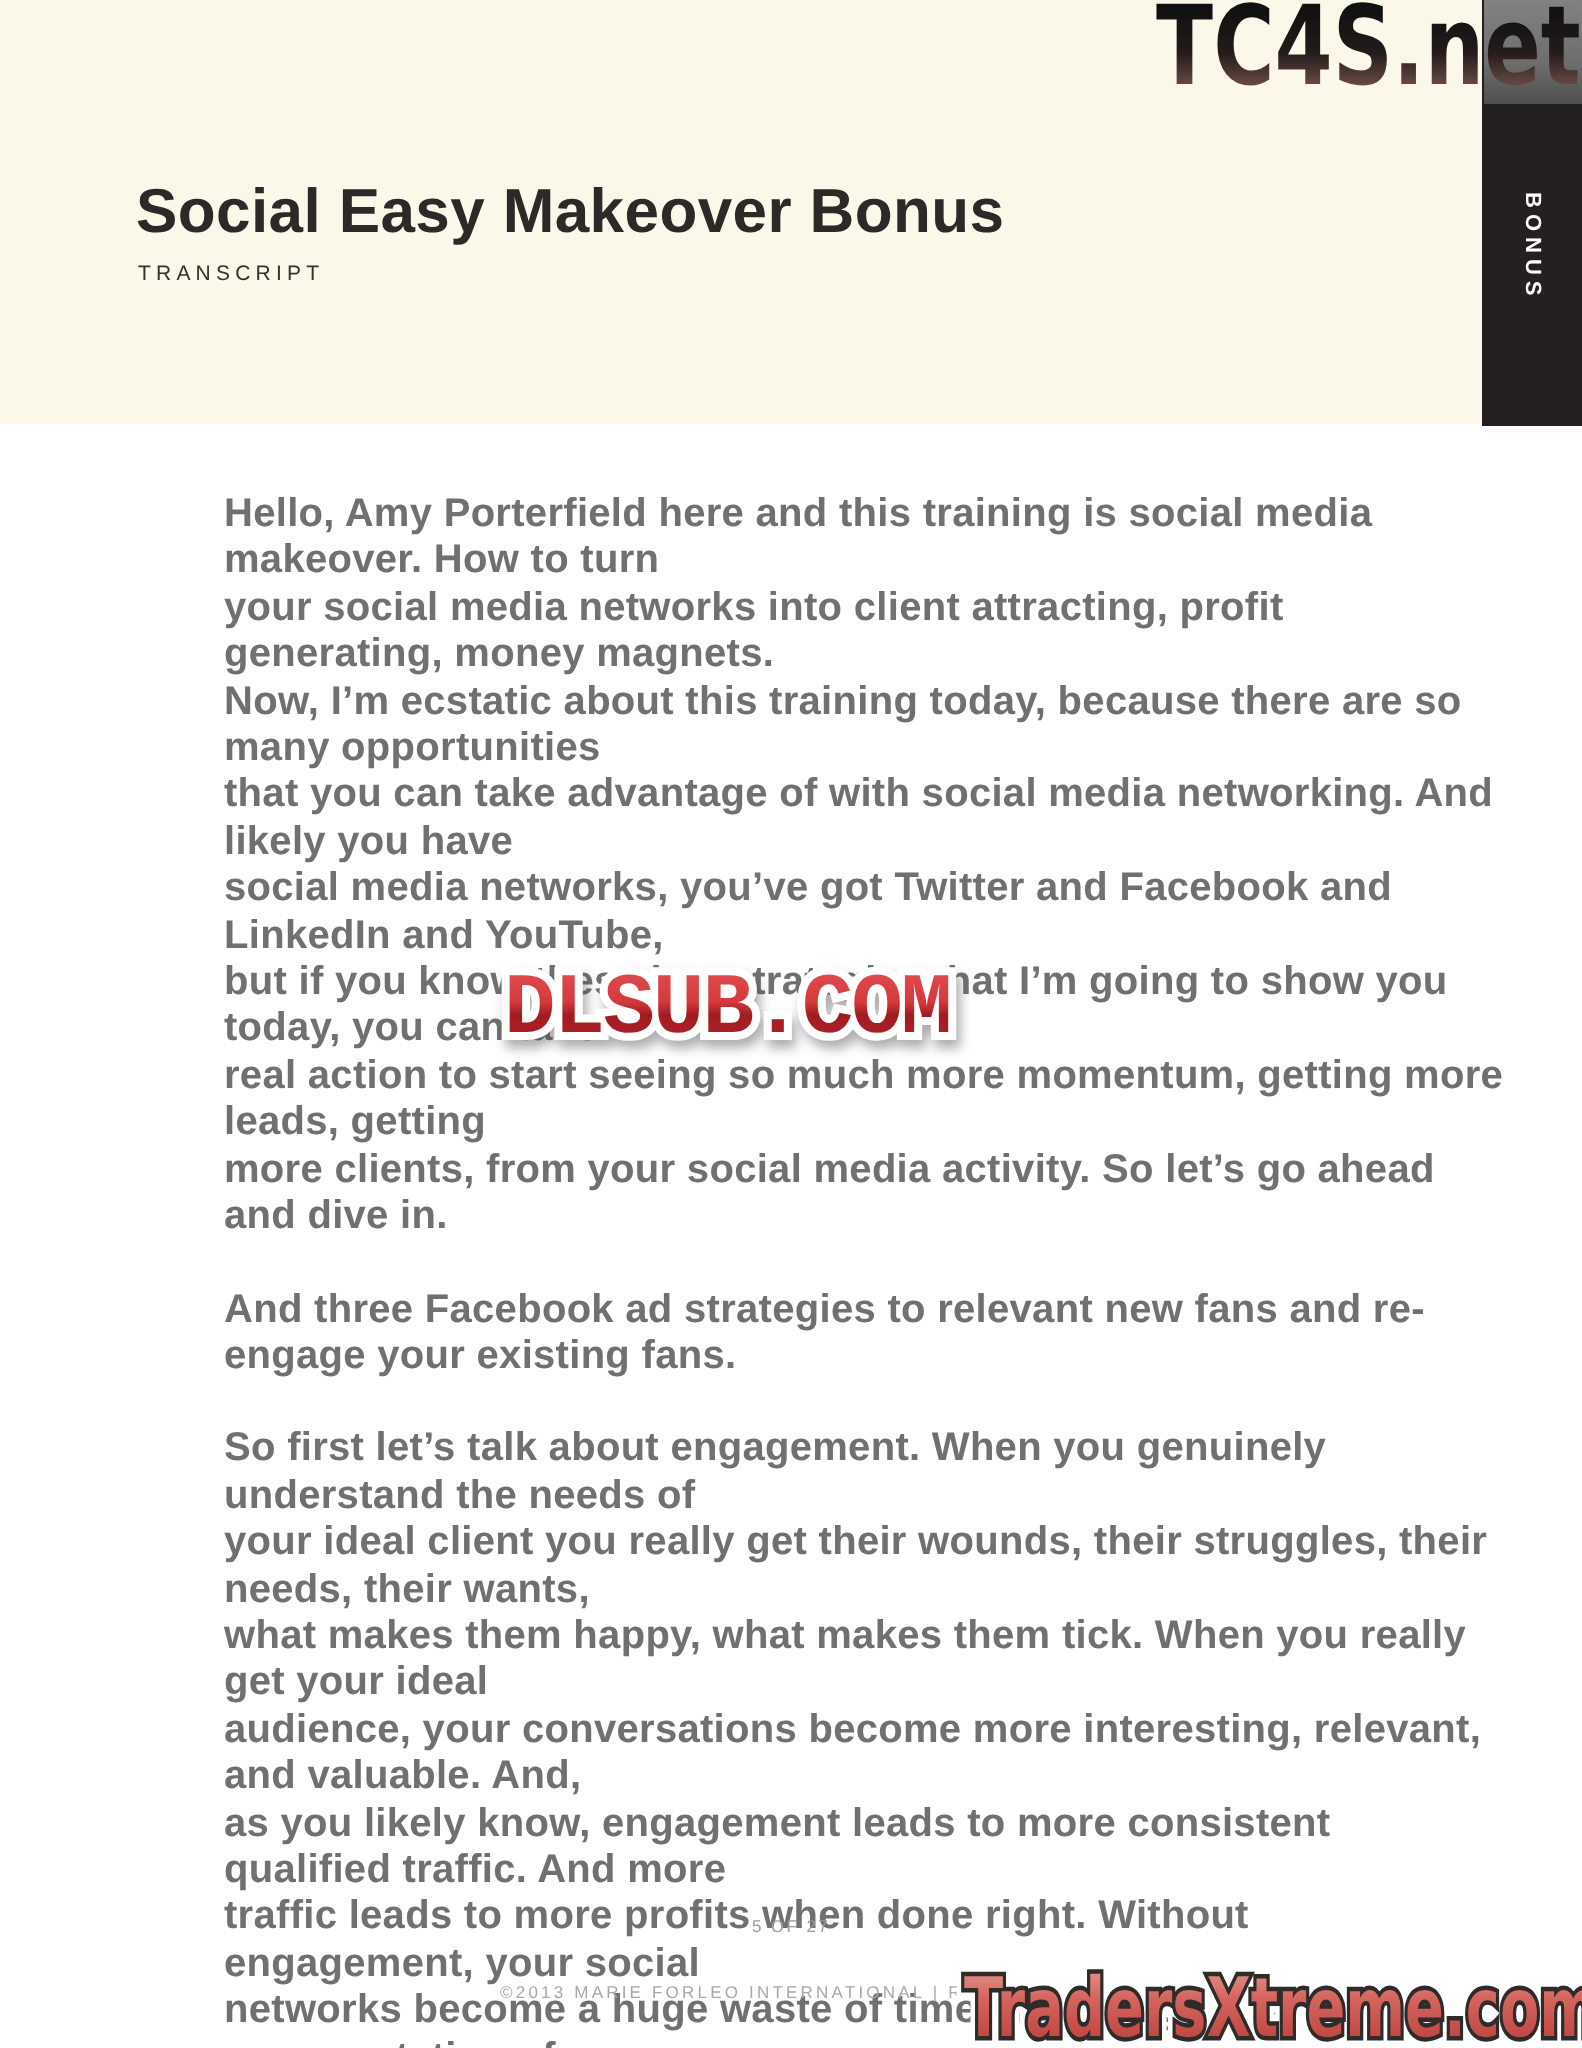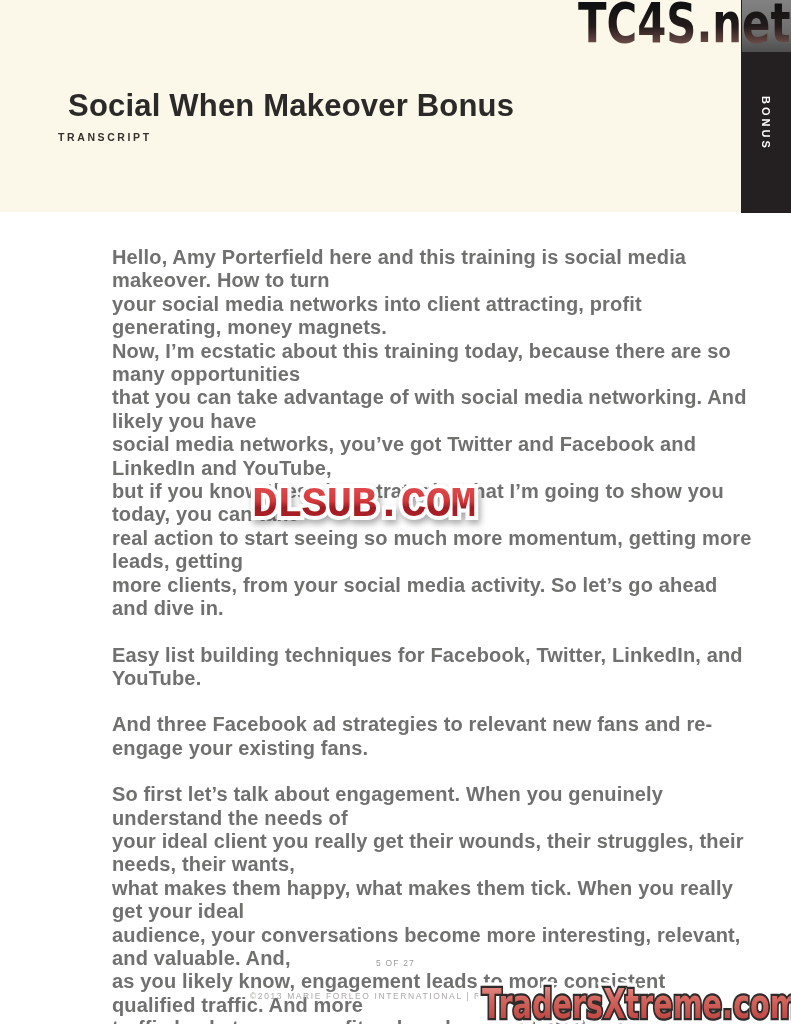--- a/index.html
+++ b/index.html
@@ -15,22 +15,22 @@
   .header-band {
     position:absolute; left:0; top:0; width:791px; height:212px;
     background:#fbf7e9;
   }
   .page-title {
     position:absolute; left:68px; top:88px;
     font-size:31px; font-weight:bold; color:#2c2a28; letter-spacing:0.2px;
     white-space:nowrap;
   }
   .page-subtitle {
-    position:absolute; left:58px; top:131px;
-    font-size:10.5px; font-weight:bold; color:#35312c; letter-spacing:2.6px;
+    position:absolute; left:69px; top:131px;
+    font-size:10.5px; font-weight:normal; color:#35312c; letter-spacing:2.6px;
     white-space:nowrap;
   }
 
   
   .side-tab {
     position:absolute; left:741px; top:0; width:50px; height:213px;
     background:#242021;
   }
   .tab-label {
     position:absolute; left:50%; top:96px; transform:translateX(-50%);
@@ -106,41 +106,40 @@
     background:linear-gradient(180deg,#e79d96 0%,#d4655e 40%,#c24a46 78%,#b84440 100%);
     -webkit-background-clip:text; background-clip:text; color:transparent;
   }
 </style>
 </head>
 <body>
 
 <div class="page">
 
   <div class="header-band">
-    <h1 class="page-title">Social When Makeover Bonus</h1>
+    <h1 class="page-title">Social Easy Makeover Bonus</h1>
     <div class="page-subtitle">TRANSCRIPT</div>
   </div>
 
   <div class="side-tab">
     <span class="tab-label">BONUS</span>
   </div>
 
   <div class="logo-backplate"></div>
   <div class="top-logo">TC4S.net</div>
 
   <div class="transcript-body">
     <p>Hello, Amy Porterfield here and this training is social media makeover. How to turn
 your social media networks into client attracting, profit generating, money magnets.
 Now, I’m ecstatic about this training today, because there are so many opportunities
 that you can take advantage of with social media networking. And likely you have
 social media networks, you’ve got Twitter and Facebook and LinkedIn and YouTube,
 but if you know these key strategies that I’m going to show you today, you can take
 real action to start seeing so much more momentum, getting more leads, getting
 more clients, from your social media activity. So let’s go ahead and dive in.</p>
-    <p>Easy list building techniques for Facebook, Twitter, LinkedIn, and YouTube.</p>
     <p>And three Facebook ad strategies to relevant new fans and re-engage your existing fans.</p>
     <p>So first let’s talk about engagement. When you genuinely understand the needs of
 your ideal client you really get their wounds, their struggles, their needs, their wants,
 what makes them happy, what makes them tick. When you really get your ideal
 audience, your conversations become more interesting, relevant, and valuable. And,
 as you likely know, engagement leads to more consistent qualified traffic. And more
 traffic leads to more profits when done right. Without engagement, your social
 networks become a huge waste of time and energy, and a poor representation of
 your brand. So if you don’t have continual conversation on your Facebook page and
 on Twitter and you don’t have engagement on LinkedIn, it really truly is a reflection

